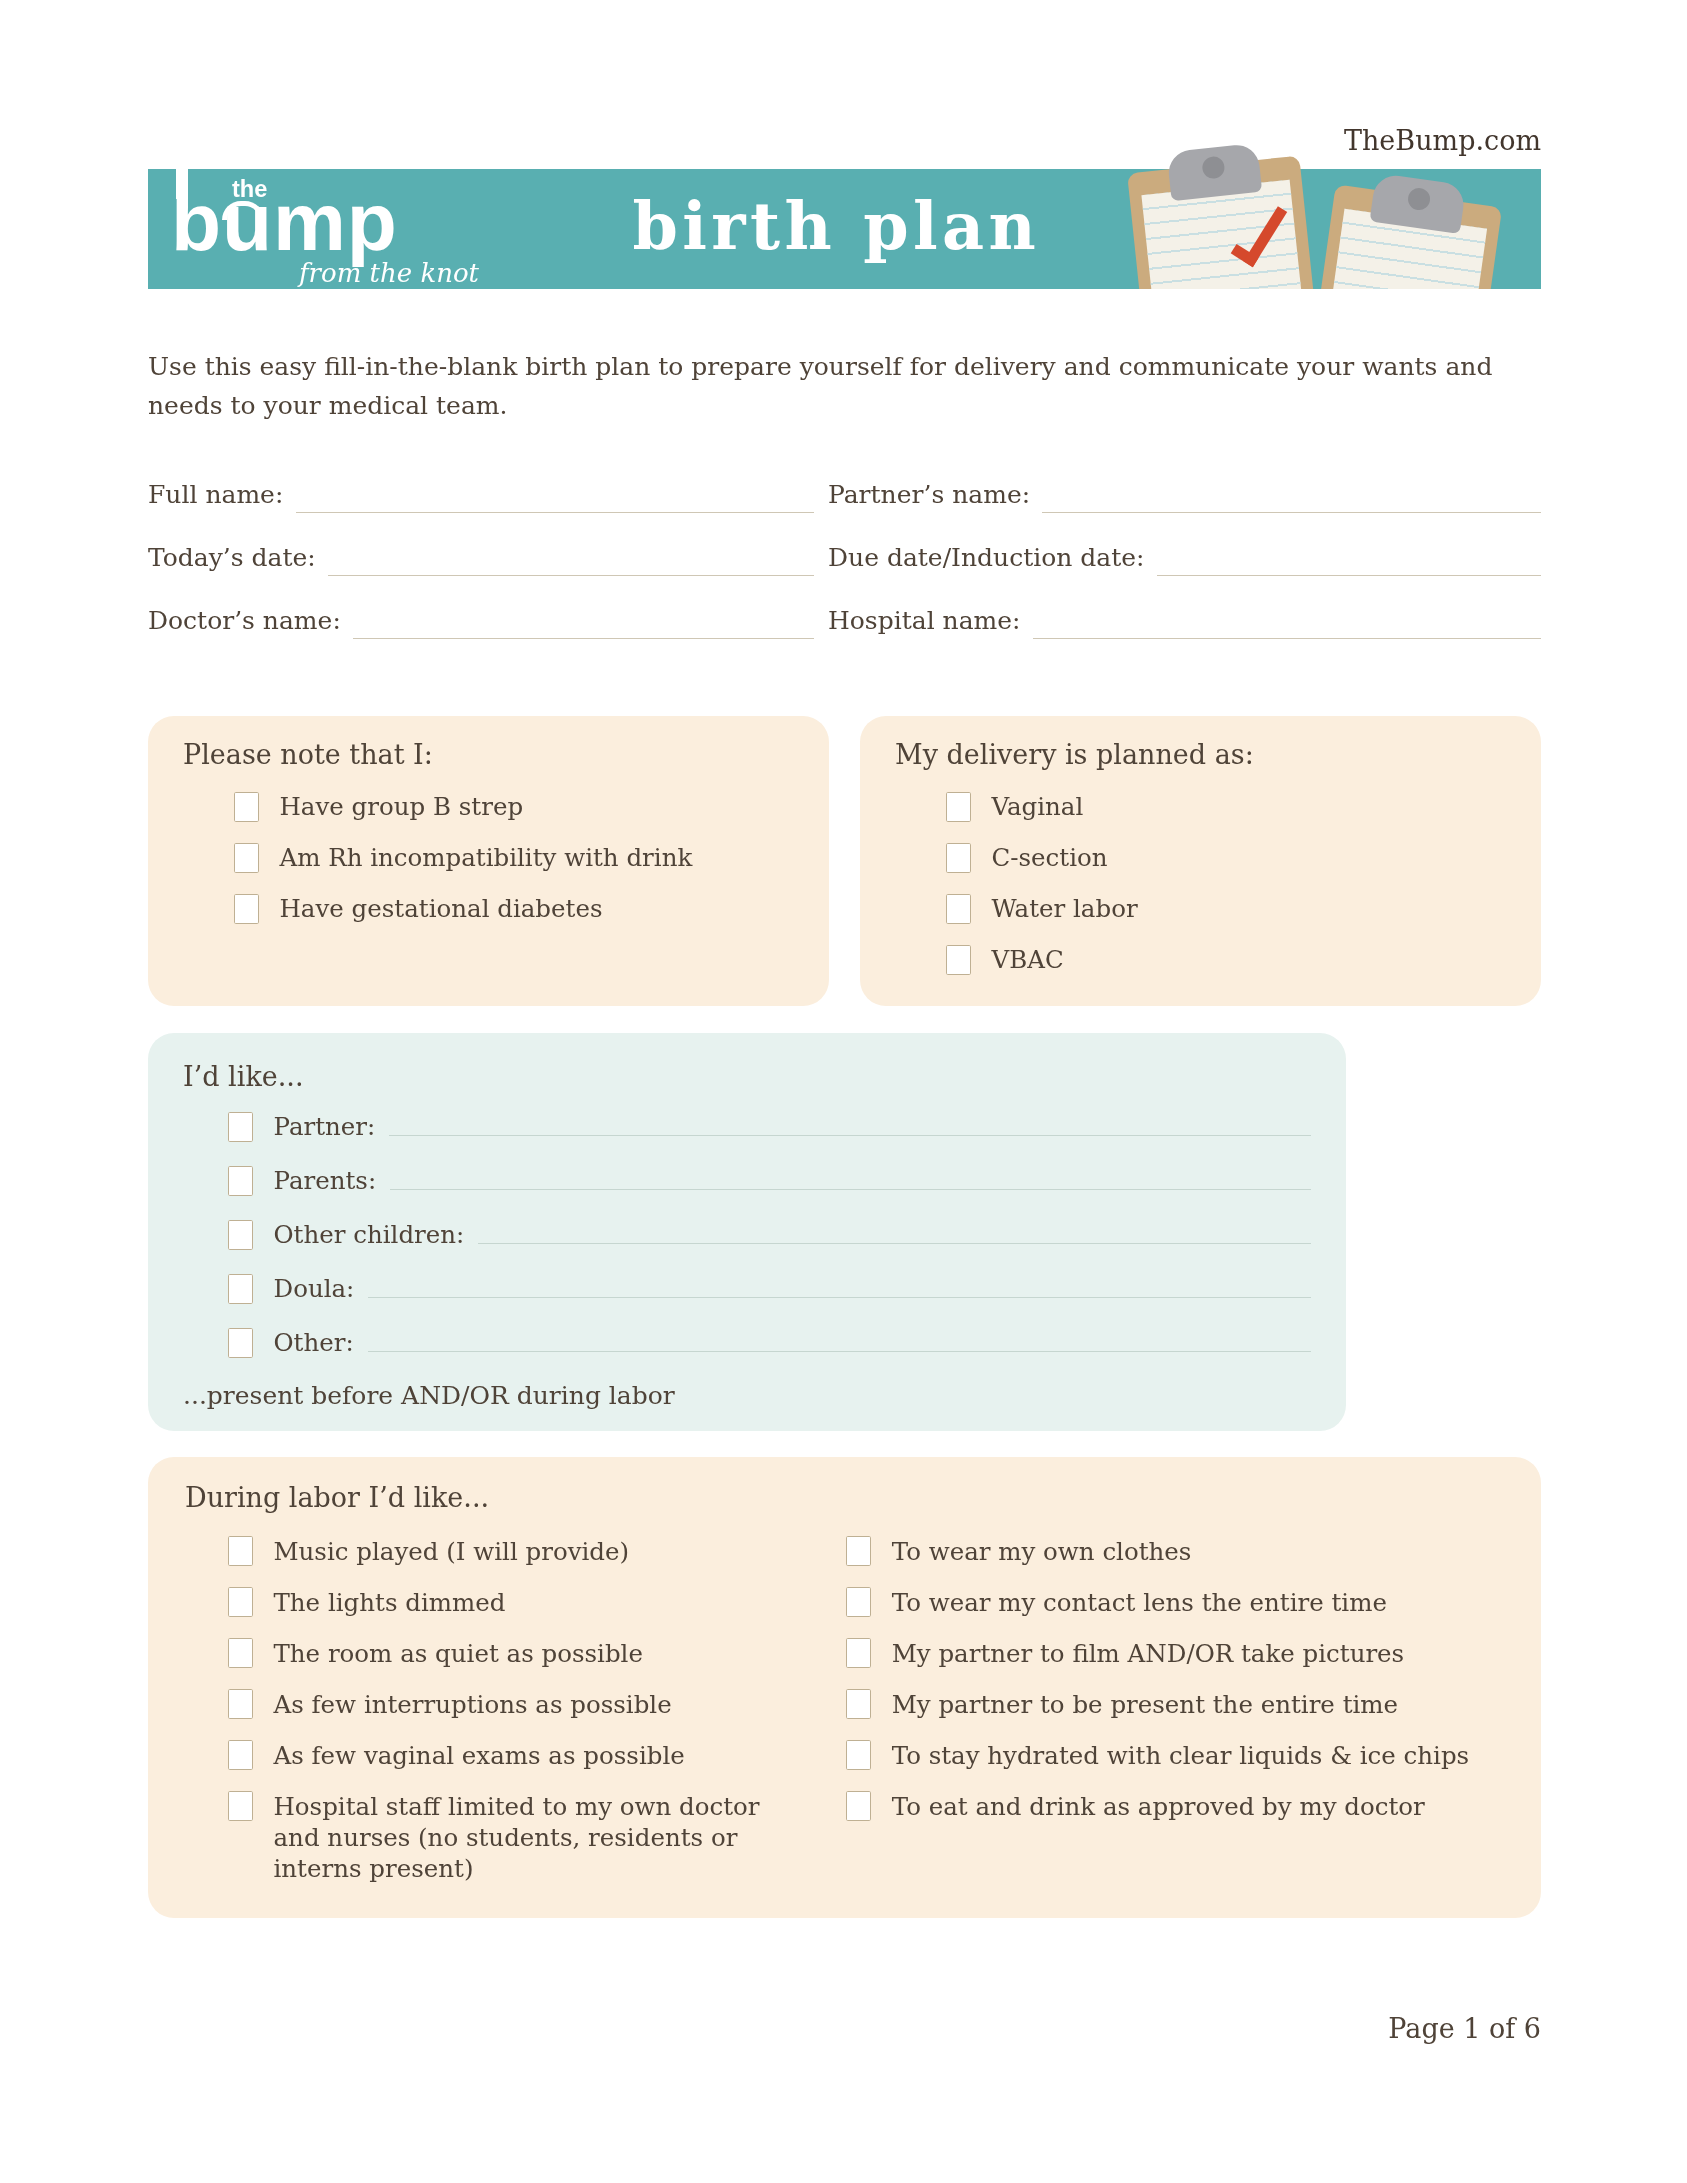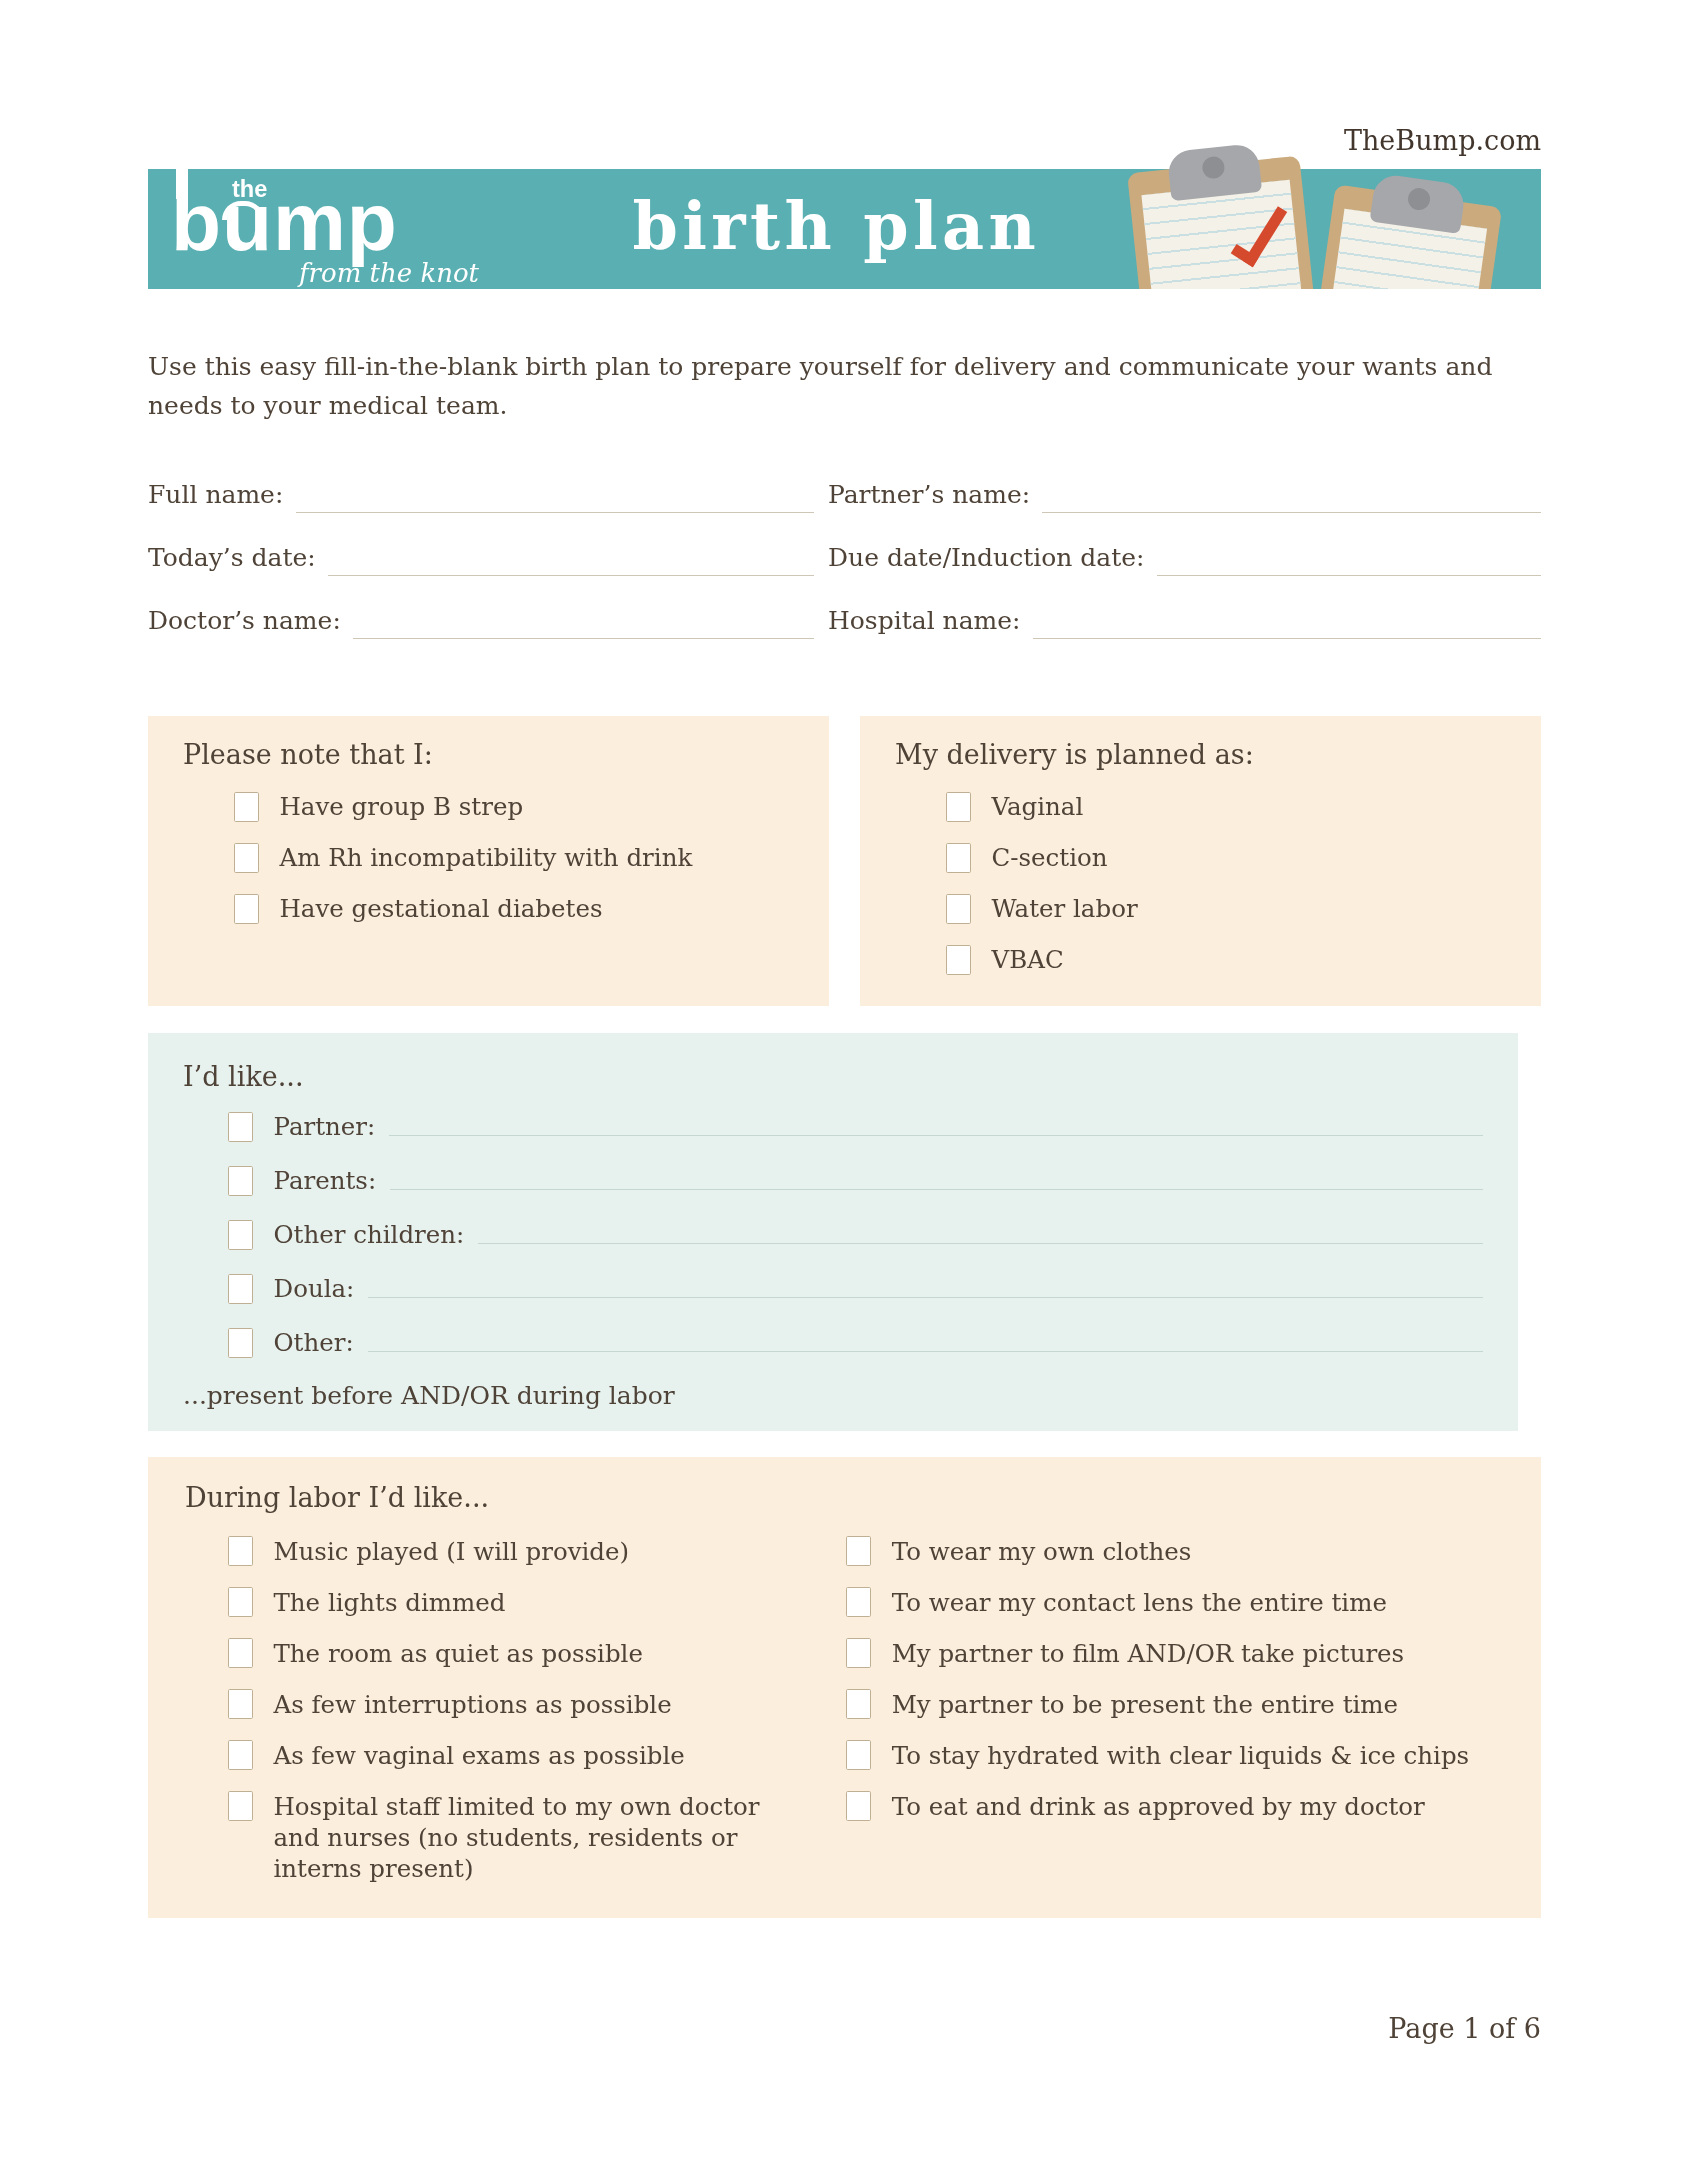--- a/index.html
+++ b/index.html
@@ -60,26 +60,26 @@
   
   .fields{position:absolute;left:148px;top:480px;width:1393px;}
   .field-row{display:flex;margin-bottom:26px;height:37px;}
   .field-cell{display:flex;}
   .field-cell.left{width:666px;flex:none;margin-right:14px;}
   .field-cell.right{flex:1;}
   .field-label{font-size:25px;white-space:nowrap;}
   .field-line{flex:1;border-bottom:1.7px solid var(--line-tan);margin:0 0 4.4px 12.2px;align-self:stretch;}
 
   
-  .box{position:absolute;}
+  .box{position:absolute;border-radius:26px;}
   .box-heading{font-size:27px;font-weight:normal;margin:0;}
   .note-box{left:148px;top:716px;width:681px;height:290px;background:var(--box-peach);padding-top:23px;}
   .delivery-box{left:860px;top:716px;width:681px;height:290px;background:var(--box-peach);padding-top:23px;}
   .note-box .box-heading,.delivery-box .box-heading{margin:0 0 21px 35px;}
-  .present-box{left:148px;top:1033px;width:1370px;height:398px;background:var(--box-blue);padding-top:28px;}
+  .present-box{left:148px;top:1033px;width:1198px;height:398px;background:var(--box-blue);padding-top:28px;}
   .present-box .box-heading{margin:0 0 19px 35px;}
   .labor-box{left:148px;top:1457px;width:1393px;height:461px;background:var(--box-peach);padding-top:24.5px;}
   .labor-box .box-heading{margin:0 0 23px 37px;}
 
   .check-row{display:flex;align-items:flex-start;margin:0 0 20px 86px;}
   .checkbox{flex:none;width:24.5px;height:30px;background:#fff;border:1.7px solid var(--checkbox-border);
     border-radius:1.7px;margin-right:21px;margin-top:0.9px;}
   .check-label{font-size:24.5px;line-height:31px;}
 
   .present-row{display:flex;align-items:center;margin:0 35px 23px 80px;}

